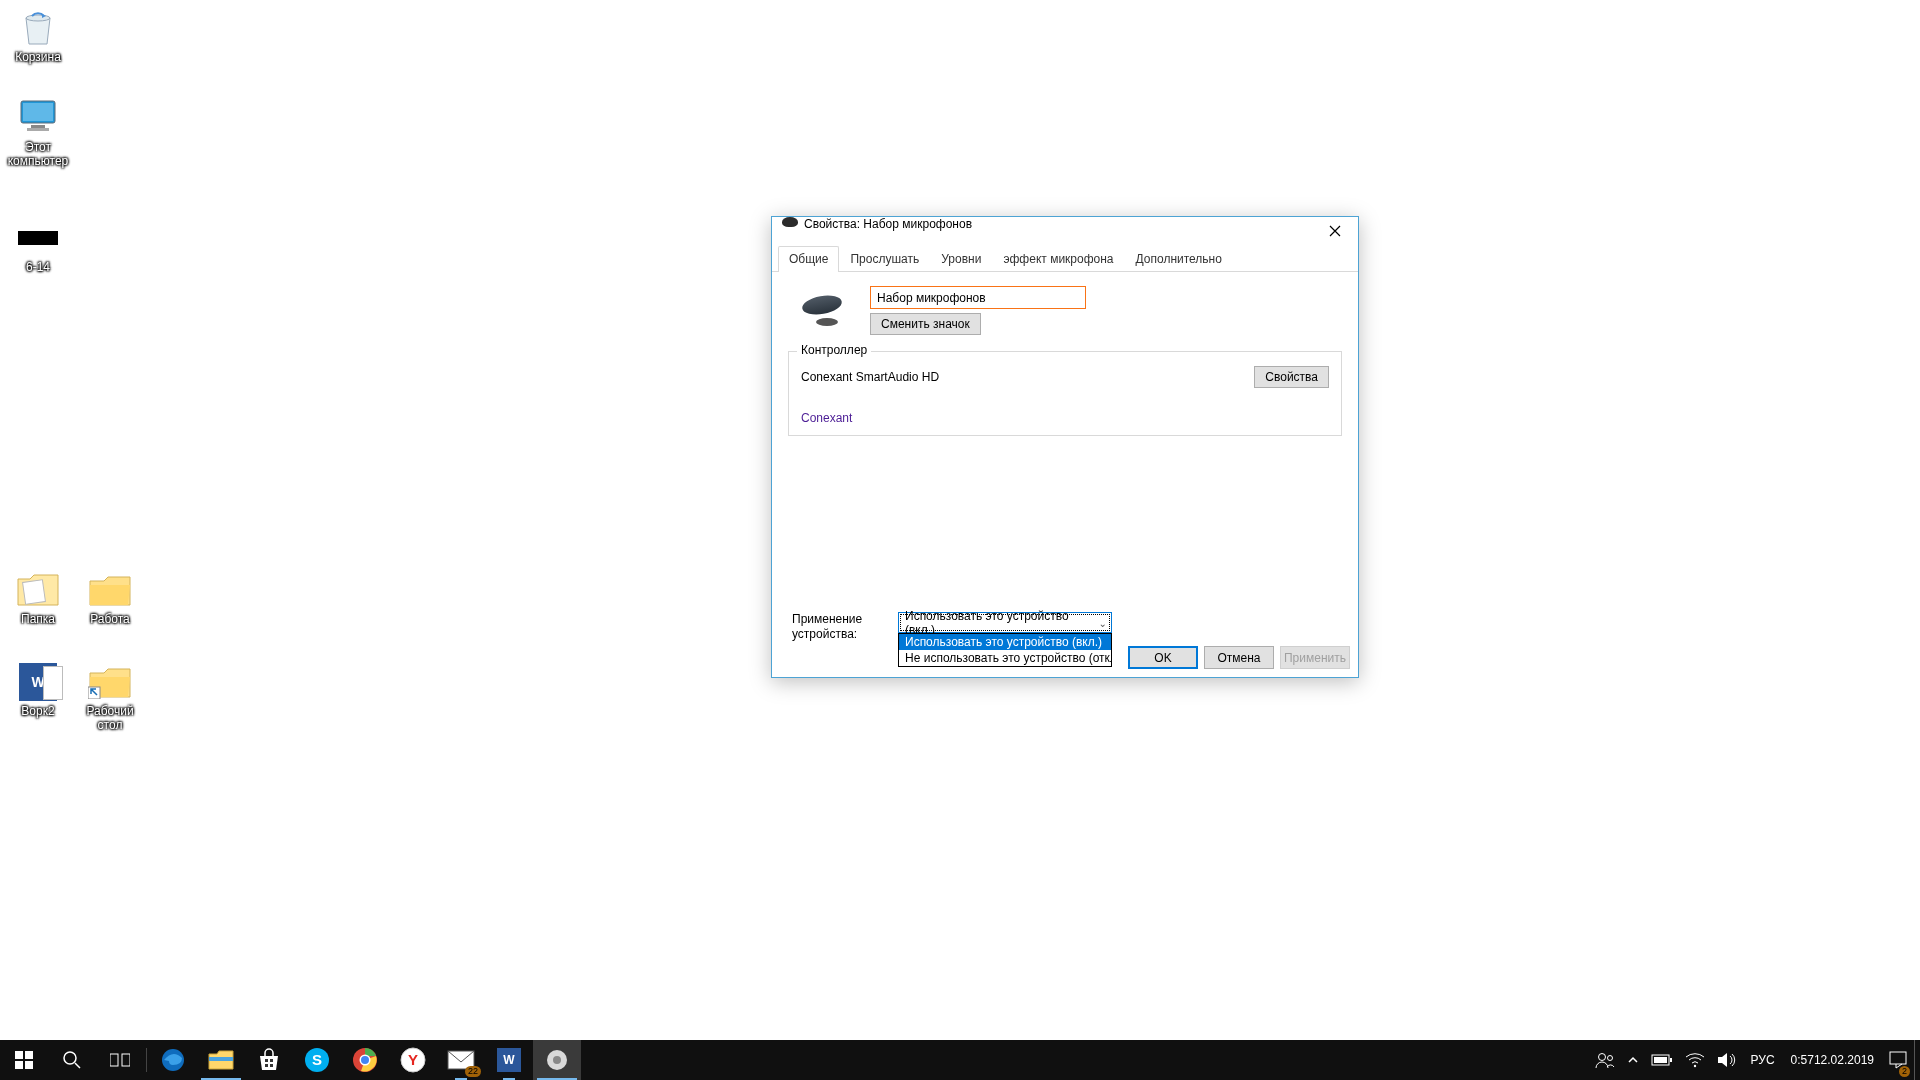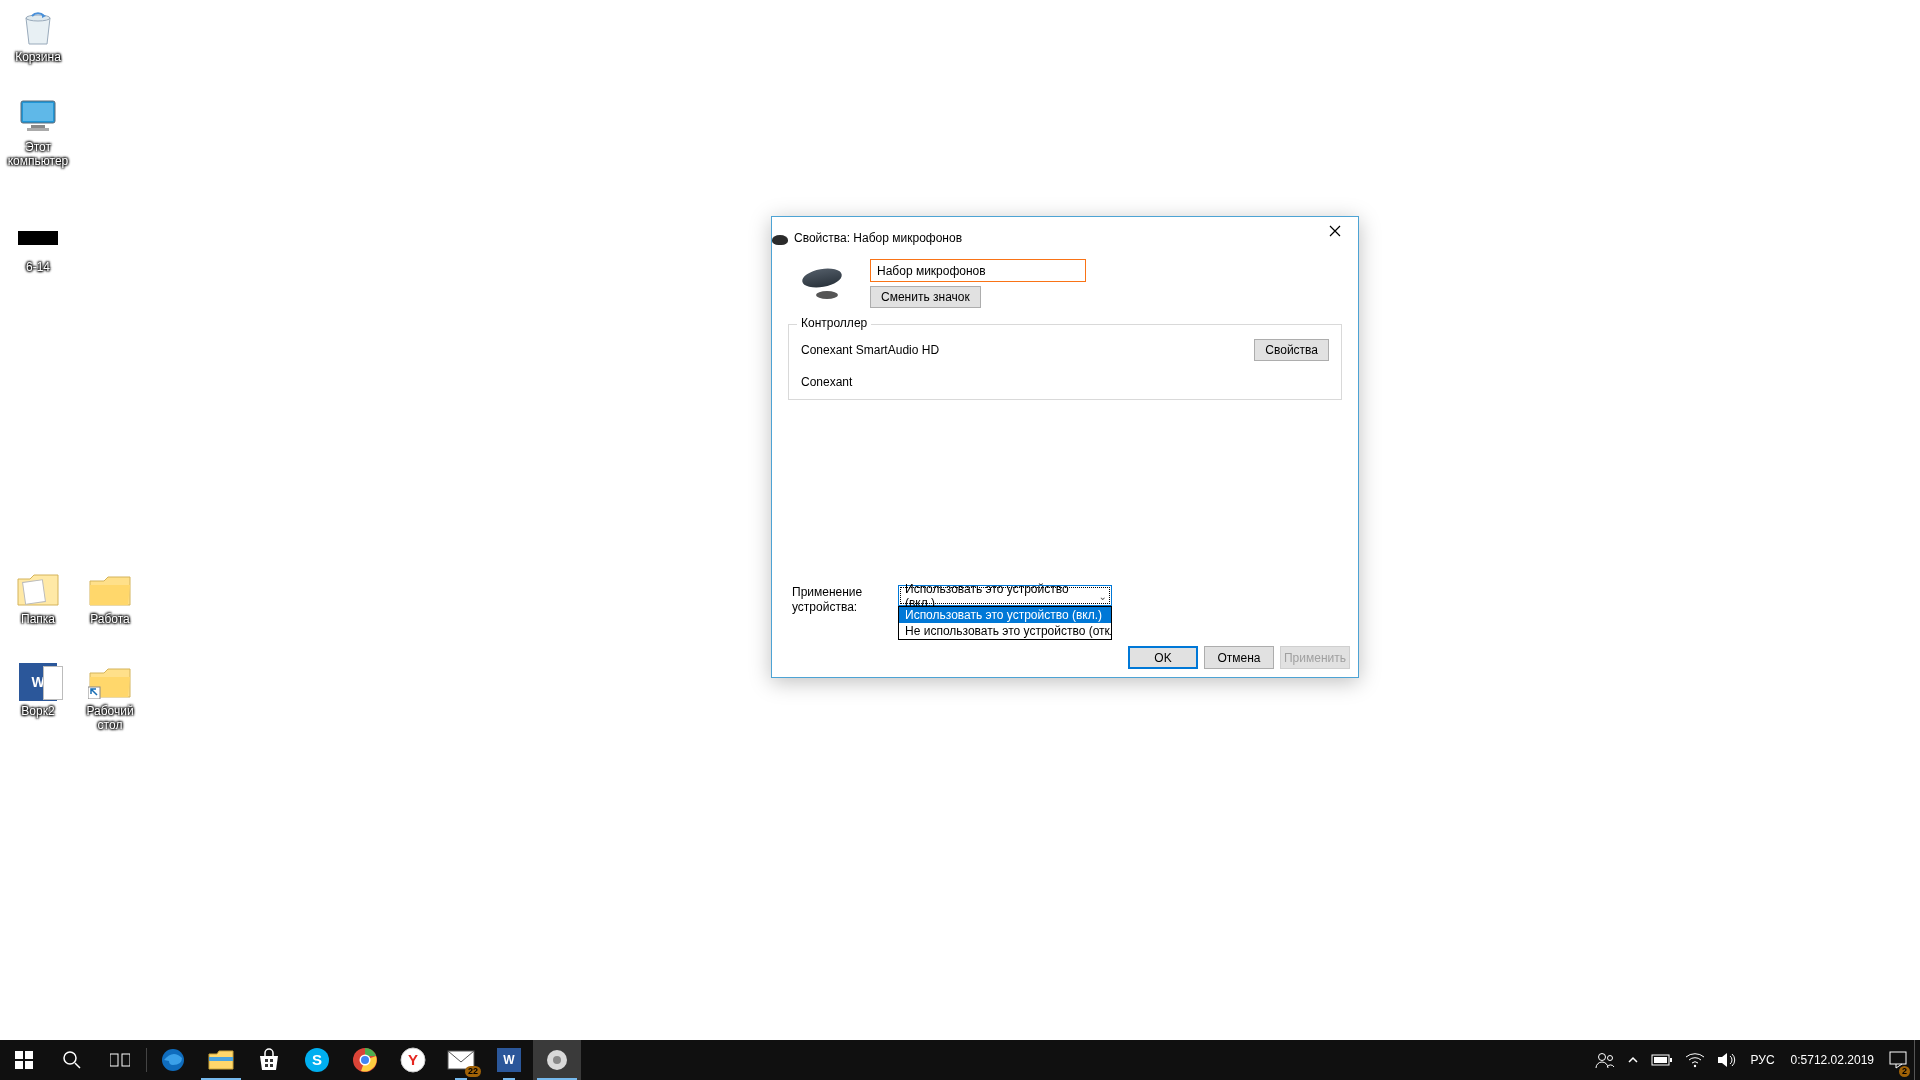--- a/index.html
+++ b/index.html
@@ -6,21 +6,21 @@
   html, body { width: 1920px; height: 1080px; overflow: hidden; font-family: 'Segoe UI', Tahoma, sans-serif; }
   body { background: #ffffff; position: relative; }
 
   
   .desktop-icon { position: absolute; width: 76px; text-align: center; cursor: pointer; }
   .desktop-icon .icon-box { width: 48px; height: 40px; margin: 0 auto 2px; display: flex; align-items: center; justify-content: center; }
   .desktop-icon .label { color: #fff; font-size: 12px; text-shadow: 1px 1px 2px rgba(0,0,0,.9), -1px -1px 2px rgba(0,0,0,.9), 1px -1px 2px rgba(0,0,0,.9), -1px 1px 2px rgba(0,0,0,.9); line-height: 1.2; }
 
   
   .dialog { position: absolute; left: 771px; top: 216px; width: 588px; height: 462px; background: #fff; border: 1px solid #4da3d4; box-shadow: 0 4px 20px rgba(0,0,0,.25); }
-  .titlebar { height: 28px; display: flex; align-items: flex-end; padding: 0 0 0 0; font-size: 12px; }
+  .titlebar { height: 28px; display: flex; align-items: flex-start; padding: 0 0 0 10px; font-size: 12px; }
   .titlebar .ticon { width: 16px; height: 10px; background: #2b2b2b; border-radius: 50% 50% 40% 40%; margin-right: 6px; }
   .titlebar .close { margin-left: auto; width: 46px; height: 28px; display: flex; align-items: center; justify-content: center; cursor: pointer; font-size: 14px; }
 
   .tabs { display: flex; background: #fff; border-bottom: 1px solid #d9d9d9; padding: 0 6px; font-size: 12px; position: relative; }
   .tab { padding: 5px 10px 6px; border: 1px solid transparent; border-bottom: none; cursor: pointer; position: relative; top: 1px; color: #333; }
   .tab.active { background: #fff; border-color: #d9d9d9; border-top-left-radius: 2px; border-top-right-radius: 2px; z-index: 2; }
 
   .tab-body { padding: 14px 16px 10px; position: relative; height: 380px; }
 
   .device-head { display: flex; gap: 18px; }
@@ -29,21 +29,21 @@
   .mic-icon .base { width: 22px; height: 8px; background: #555; border-radius: 50%; position: absolute; bottom: 2px; left: 16px; }
 
   .name-block input[type=text] { width: 216px; height: 23px; border: 1px solid #f97316; padding: 2px 6px; font-size: 12px; }
   .btn { background: #e1e1e1; border: 1px solid #adadad; font-size: 12px; padding: 3px 10px; cursor: pointer; }
   .change-icon-btn { margin-top: 4px; }
 
   .groupbox { border: 1px solid #d9d9d9; margin-top: 16px; position: relative; padding: 14px 12px 10px; }
   .groupbox .legend { position: absolute; top: -9px; left: 8px; background: #fff; padding: 0 4px; font-size: 12px; color: #000; }
   .ctrl-row { display: flex; align-items: center; font-size: 12px; }
   .ctrl-name { flex: 1; }
-  .ctrl-link { color: #000000; font-size: 12px; margin-top: 14px; cursor: pointer; }
+  .ctrl-link { color: #4c1d95; font-size: 12px; margin-top: 23px; cursor: pointer; }
 
   .gb-connector { margin-top: 52px; }
   .jack-row { display: flex; align-items: center; gap: 8px; font-size: 12px; padding: 2px 2px 2px 24px; }
   .dot { width: 11px; height: 11px; border-radius: 50%; background: #000; }
 
   .usage-row { position: absolute; left: 20px; bottom: 10px; display: flex; gap: 18px; font-size: 12px; align-items: flex-start; width: 540px; }
   .usage-label { width: 88px; line-height: 1.25; }
   .combo-wrap { position: relative; width: 214px; }
   .combo { width: 214px; height: 21px; border: 1px solid #0078d7; background: #fff; font-size: 12px; display: flex; align-items: center; padding: 0 18px 0 6px; cursor: pointer; position: relative; outline: 1px dotted #000; outline-offset: -3px; }
   .combo .arrow { position: absolute; right: 4px; top: 50%; transform: translateY(-50%); font-size: 10px; color: #555; }
@@ -59,21 +59,21 @@
   
   .taskbar { position: absolute; left: 0; bottom: 0; width: 1920px; height: 40px; background: #101010; display: flex; align-items: center; color: #fff; }
   .tb-btn { width: 48px; height: 40px; display: flex; align-items: center; justify-content: center; cursor: pointer; position: relative; }
   .tb-btn.active::after { content: ""; position: absolute; bottom: 0; left: 4px; right: 4px; height: 2px; background: #76b9ed; }
   .tb-btn.running::after { content: ""; position: absolute; bottom: 0; left: 18px; right: 18px; height: 2px; background: #76b9ed; }
   .tray { margin-left: auto; display: flex; align-items: center; height: 38px; }
   .tray-item { height: 40px; display: flex; align-items: center; justify-content: center; padding: 0 6px; font-size: 12px; cursor: pointer; }
   .clock { text-align: center; font-size: 12px; line-height: 1.2; padding: 0 8px; }
   .lang { font-size: 12px; padding: 0 8px; }
   .tb-sep { width: 1px; height: 24px; background: #444; margin: 0 2px; }
-  .badge { position: absolute; right: 4px; bottom: 3px; font-size: 9px; background: #a16207; color: #000; border-radius: 8px; padding: 0 3px; line-height: 11px; font-weight: bold; }
+  .badge { position: absolute; right: 4px; bottom: 3px; font-size: 9px; background: #a16207; color: #000; border-radius: 8px; padding: 0 3px; line-height: 11px; }
 
   
   .folder-shape { width: 44px; height: 34px; }
   .word-tile { width: 38px; height: 38px; background: #2b579a; display:flex; align-items:center; justify-content:center; color:#fff; font-weight:bold; font-size:14px; position:relative; }
   .word-tile::after { content:""; position:absolute; right:-6px; top:3px; width:18px; height:32px; background:#fff; border:1px solid #bcbcbc; }
 </style>
 </head>
 <body>
 
 <div class="desktop-icon" style="left:0px; top:8px;">
@@ -150,20 +150,27 @@
   <div class="titlebar">
     <div class="ticon"></div>
     <span>Свойства: Набор микрофонов</span>
     <div class="close">
       <svg width="12" height="12" viewBox="0 0 12 12">
           <path d="M1 1 L11 11 M11 1 L1 11" stroke="#000" stroke-width="1.2"></path>
         </svg>
     </div>
   </div>
 
+  <div class="tabs">
+    <div class="tab active">Общие</div>
+    <div class="tab">Прослушать</div>
+    <div class="tab">Уровни</div>
+    <div class="tab">эффект микрофона</div>
+    <div class="tab">Дополнительно</div>
+  </div>
 
   <div class="tab-body">
     <div class="device-head">
       <div class="mic-icon">
         <div class="body"></div>
           <div class="base"></div>
       </div>
       <div class="name-block">
         <input type="text" value="Набор микрофонов" style="">
         <br>

